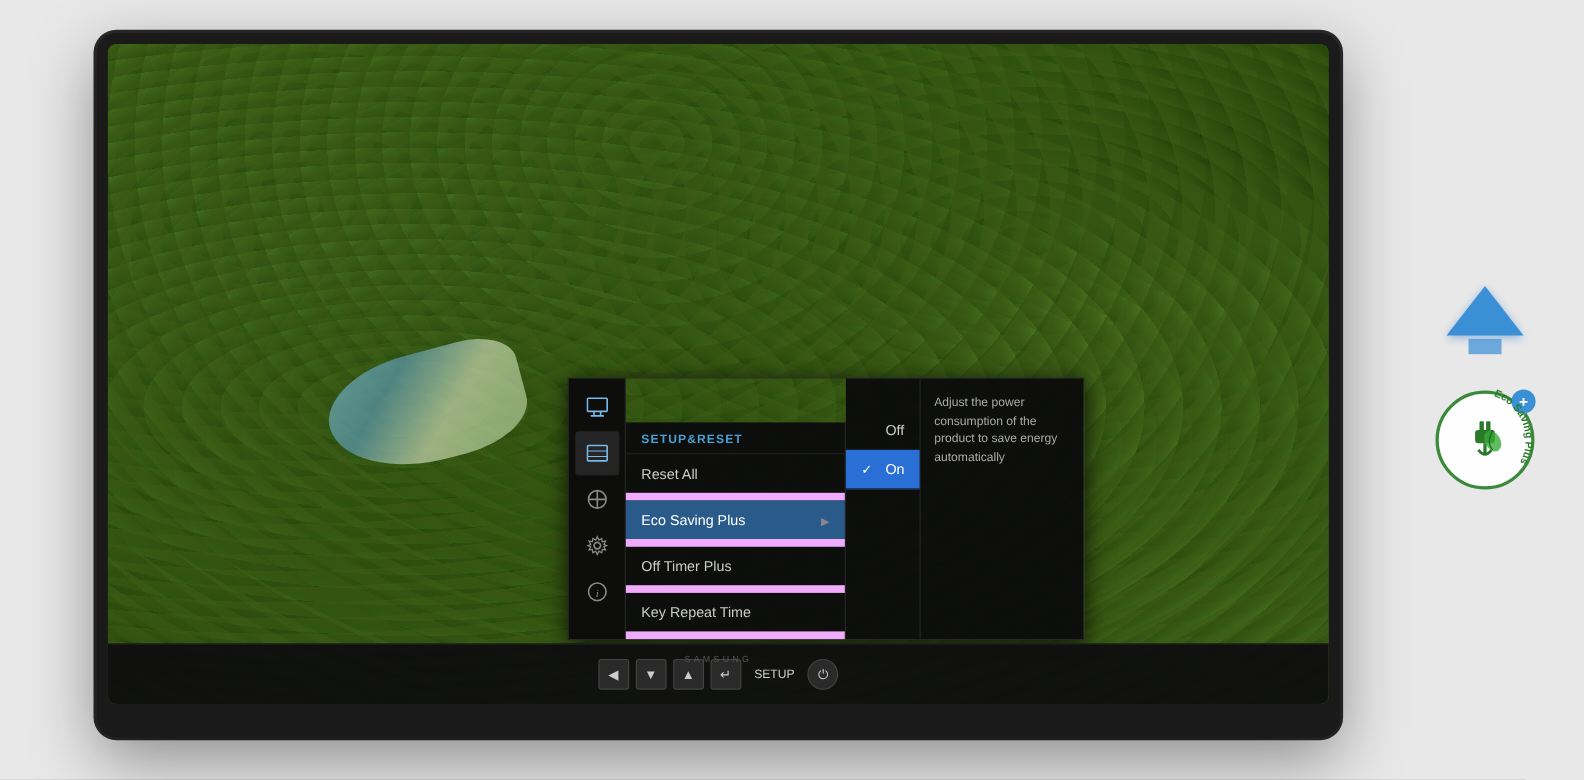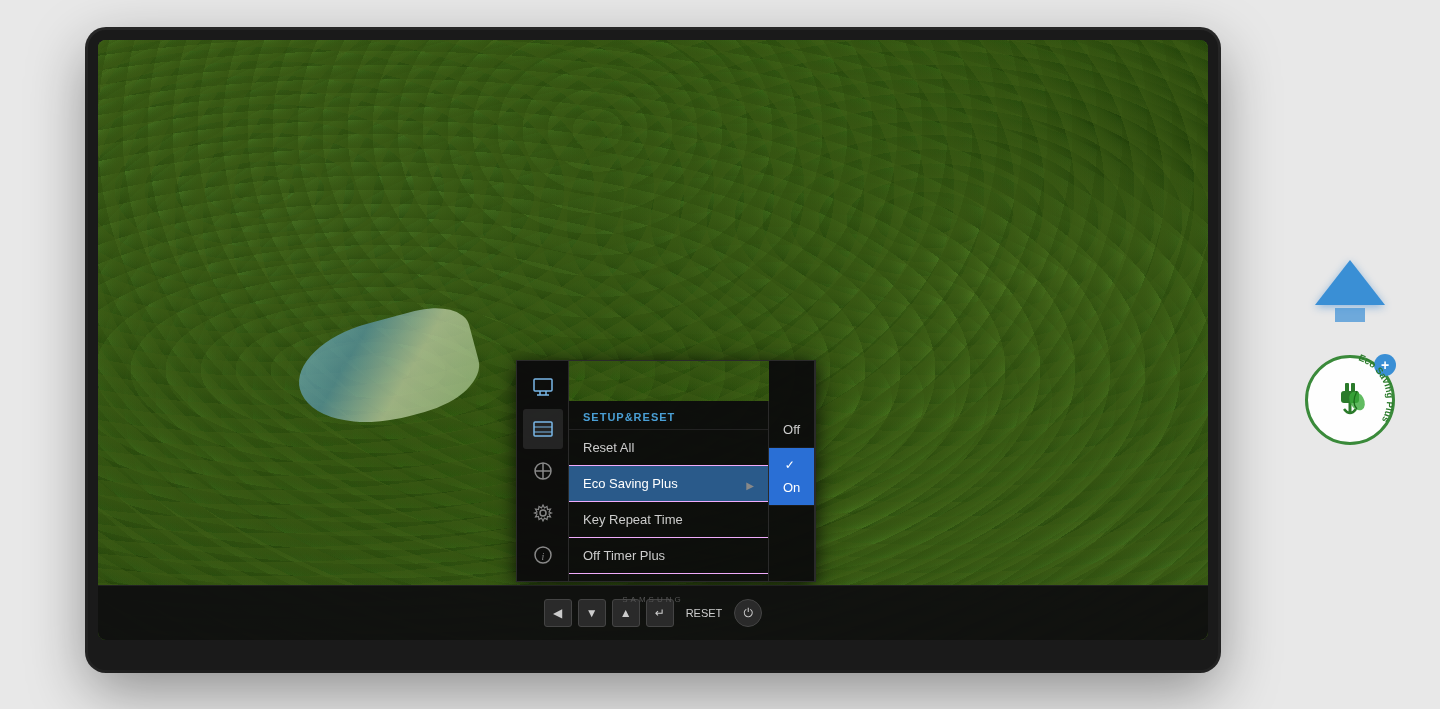--- a/index.html
+++ b/index.html
@@ -140,21 +140,21 @@
     }
 
     .osd-menu-item {
       padding: 10px 14px;
       color: #ccc;
       font-size: 13px;
       cursor: pointer;
       display: flex;
       align-items: flex-end;
       justify-content: space-between;
-      border-bottom: 1px solid #f0abfc;
+      border-bottom: 7px solid #f0abfc;
     }
 
     .osd-menu-item.selected {
       background: #2a5a8a;
       color: #fff;
     }
 
     .osd-menu-item .arrow {
       color: #888;
       font-size: 10px;
@@ -162,21 +162,20 @@
 
     .osd-sub-item {
       padding: 10px 14px;
       color: #ccc;
       font-size: 13px;
       cursor: pointer;
       display: flex;
       align-items: center;
       gap: 8px;
       border-bottom: 1px solid #1a1a1a;
-      flex-direction: column;
     }
     .osd-sub-item.selected {
       background: #2a6fd5;
       color: #fff;
     }
 
     .osd-sub-item .check-mark {
       font-size: 12px;
       width: 14px;
     }
@@ -359,48 +358,51 @@
         <div class="osd-section-title">SETUP&amp;RESET</div>
 
         <div class="osd-menu-item">
           <span>Reset All</span>
         </div>
         <div class="osd-menu-item selected">
           <span>Eco Saving Plus</span>
           <span class="arrow">▶</span>
         </div>
         <div class="osd-menu-item">
+          <span>Off Timer Plus</span>
+        </div>
+        <div class="osd-menu-item">
           <span>Key Repeat Time</span>
-        </div>
-        <div class="osd-menu-item">
-          <span>Off Timer Plus</span>
         </div>
       </div>
 
       <div style="display:flex; flex-direction:column; background:rgba(12,12,12,0.97); border-right:1px solid #2a2a2a;">
         <div style="padding: 29px 0 0 0;"></div>
         <div class="osd-sub-item">
           <span class="check-mark" style="color:transparent;">✓</span>
           <span>Off</span>
         </div>
         <div class="osd-sub-item selected">
           <span class="check-mark">✓</span>
           <span>On</span>
         </div>
         <div style="flex:1;"></div>
       </div>
 
+      <div class="osd-right-info">
+        <p class="osd-info-text">Adjust the power consumption of the product to save energy automatically</p>
+      </div>
     </div>
 
     <div style="position:absolute; bottom:0; left:0; right:0; height:55px; background:rgba(15,15,15,0.97); display:flex; align-items:center; justify-content:center; gap:6px; border-top:1px solid #222;">
       <div class="ctrl-btn">◀</div>
       <div class="ctrl-btn">▼</div>
       <div class="ctrl-btn">▲</div>
       <div class="ctrl-btn">↵</div>
-      <span class="auto-btn">RESET</span>
+      <span class="auto-btn">SETUP</span>
       <div class="power-btn">⏻</div>
     </div>
 
     <div style="position:absolute; bottom:36px; left:50%; transform:translateX(-50%); color:#555; font-size:8px; letter-spacing:3px; font-weight:normal;">SAMSUNG</div>
   </div>
 </div>
 
 <div class="right-graphics">
 
   <div class="up-arrow-graphic">

